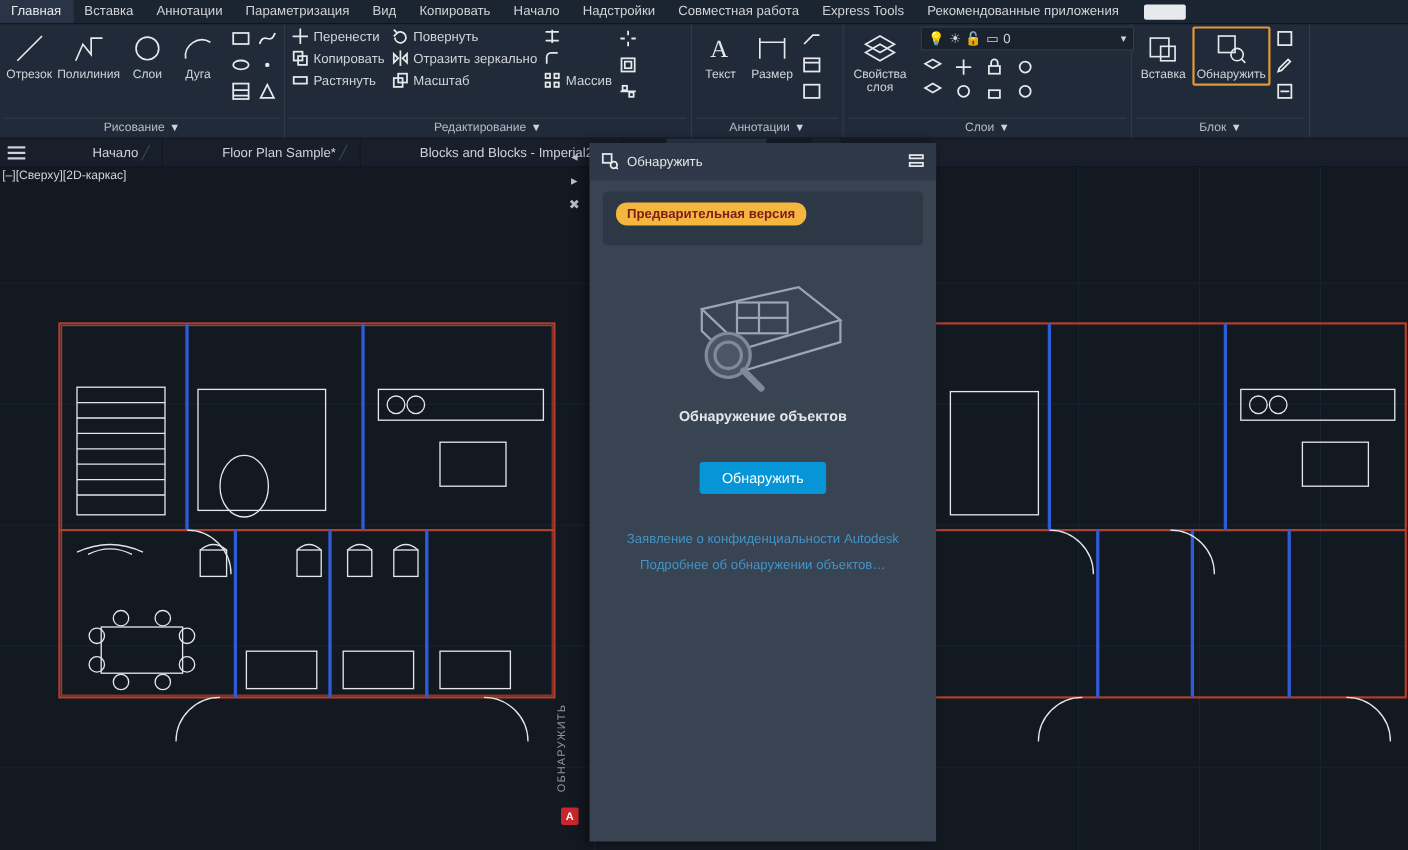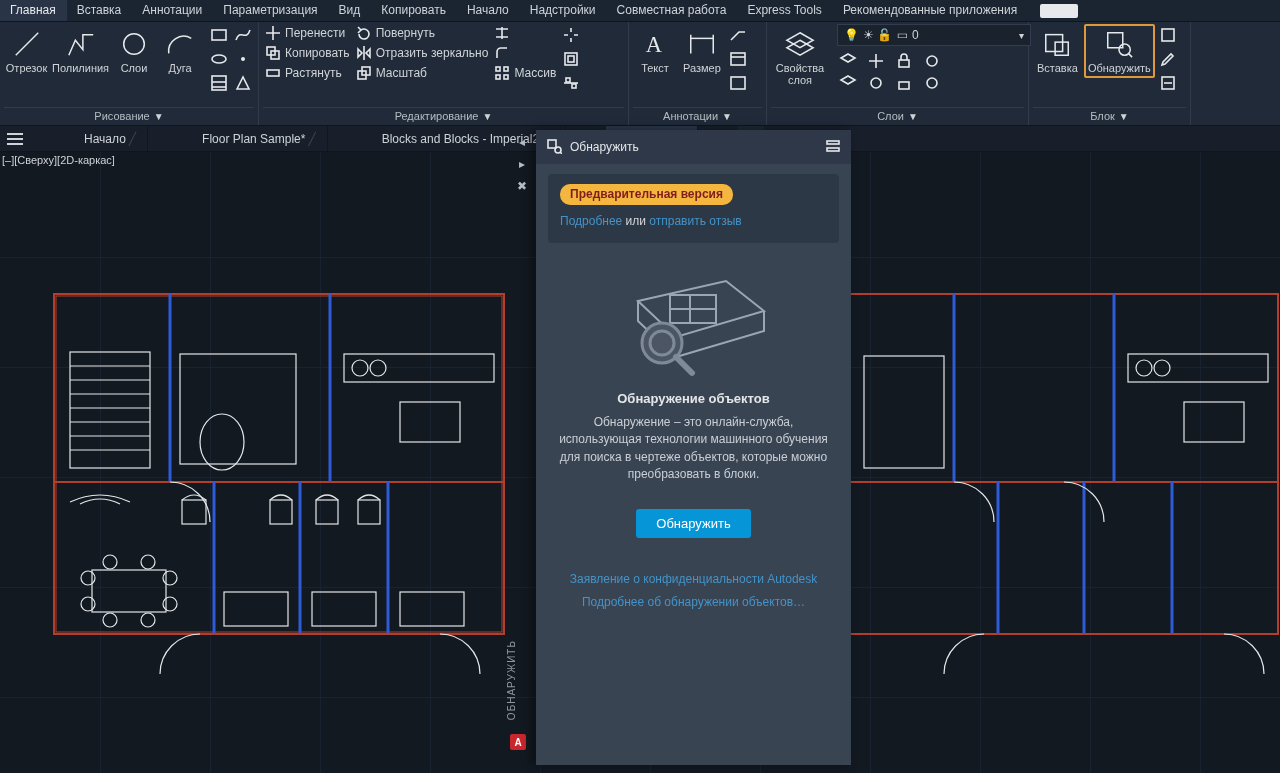--- a/index.html
+++ b/index.html
@@ -679,25 +679,20 @@
     <span>Обнаружить</span>
     <span class="spacer"></span>
     <span class="ic16"><svg viewBox="0 0 16 16">
           <rect x="2" y="3" width="12" height="3" class="stroke-light"></rect>
           <rect x="2" y="10" width="12" height="3" class="stroke-light"></rect>
         </svg></span>
   </div>
 
   <div class="info">
     <span class="badge">Предварительная версия</span>
-    <div style="margin-top:2px">
-      <a class="link">Подробнее</a>
-      <span>или</span>
-      <a class="link">отправить отзыв</a>
-    </div>
   </div>
 
   <div class="illus">
     <svg width="160" height="110" viewBox="0 0 160 110">
       <g stroke="#9ba6b5" stroke-width="2" fill="none">
         <path d="M24 34 L112 14 L150 44 L62 70 Z"></path>
         <path d="M24 34 L24 54 L62 90 L62 70"></path>
         <path d="M150 44 L150 64 L62 90"></path>
 
         <rect x="56" y="28" width="46" height="28"></rect>
@@ -706,21 +701,20 @@
       </g>
       <g stroke="#7f8a99" stroke-width="3" fill="#4b5564">
         <circle cx="48" cy="76" r="20"></circle>
         <circle cx="48" cy="76" r="12" fill="none"></circle>
         <line x1="62" y1="90" x2="78" y2="106" stroke-width="6" stroke-linecap="round"></line>
       </g>
     </svg>
   </div>
 
   <h3>Обнаружение объектов</h3>
-  <div class="desc">Обнаружение – это онлайн-служба, использующая технологии машинного обучения для поиска в чертеже объектов, которые можно преобразовать в блоки.</div>
 
   <button class="cta">Обнаружить</button>
 
   <div class="footer-links">
     <a class="link">Заявление о конфиденциальности Autodesk</a><br>
     <a class="link">Подробнее об обнаружении объектов…</a>
   </div>
 </div>
 
 </body></html>

